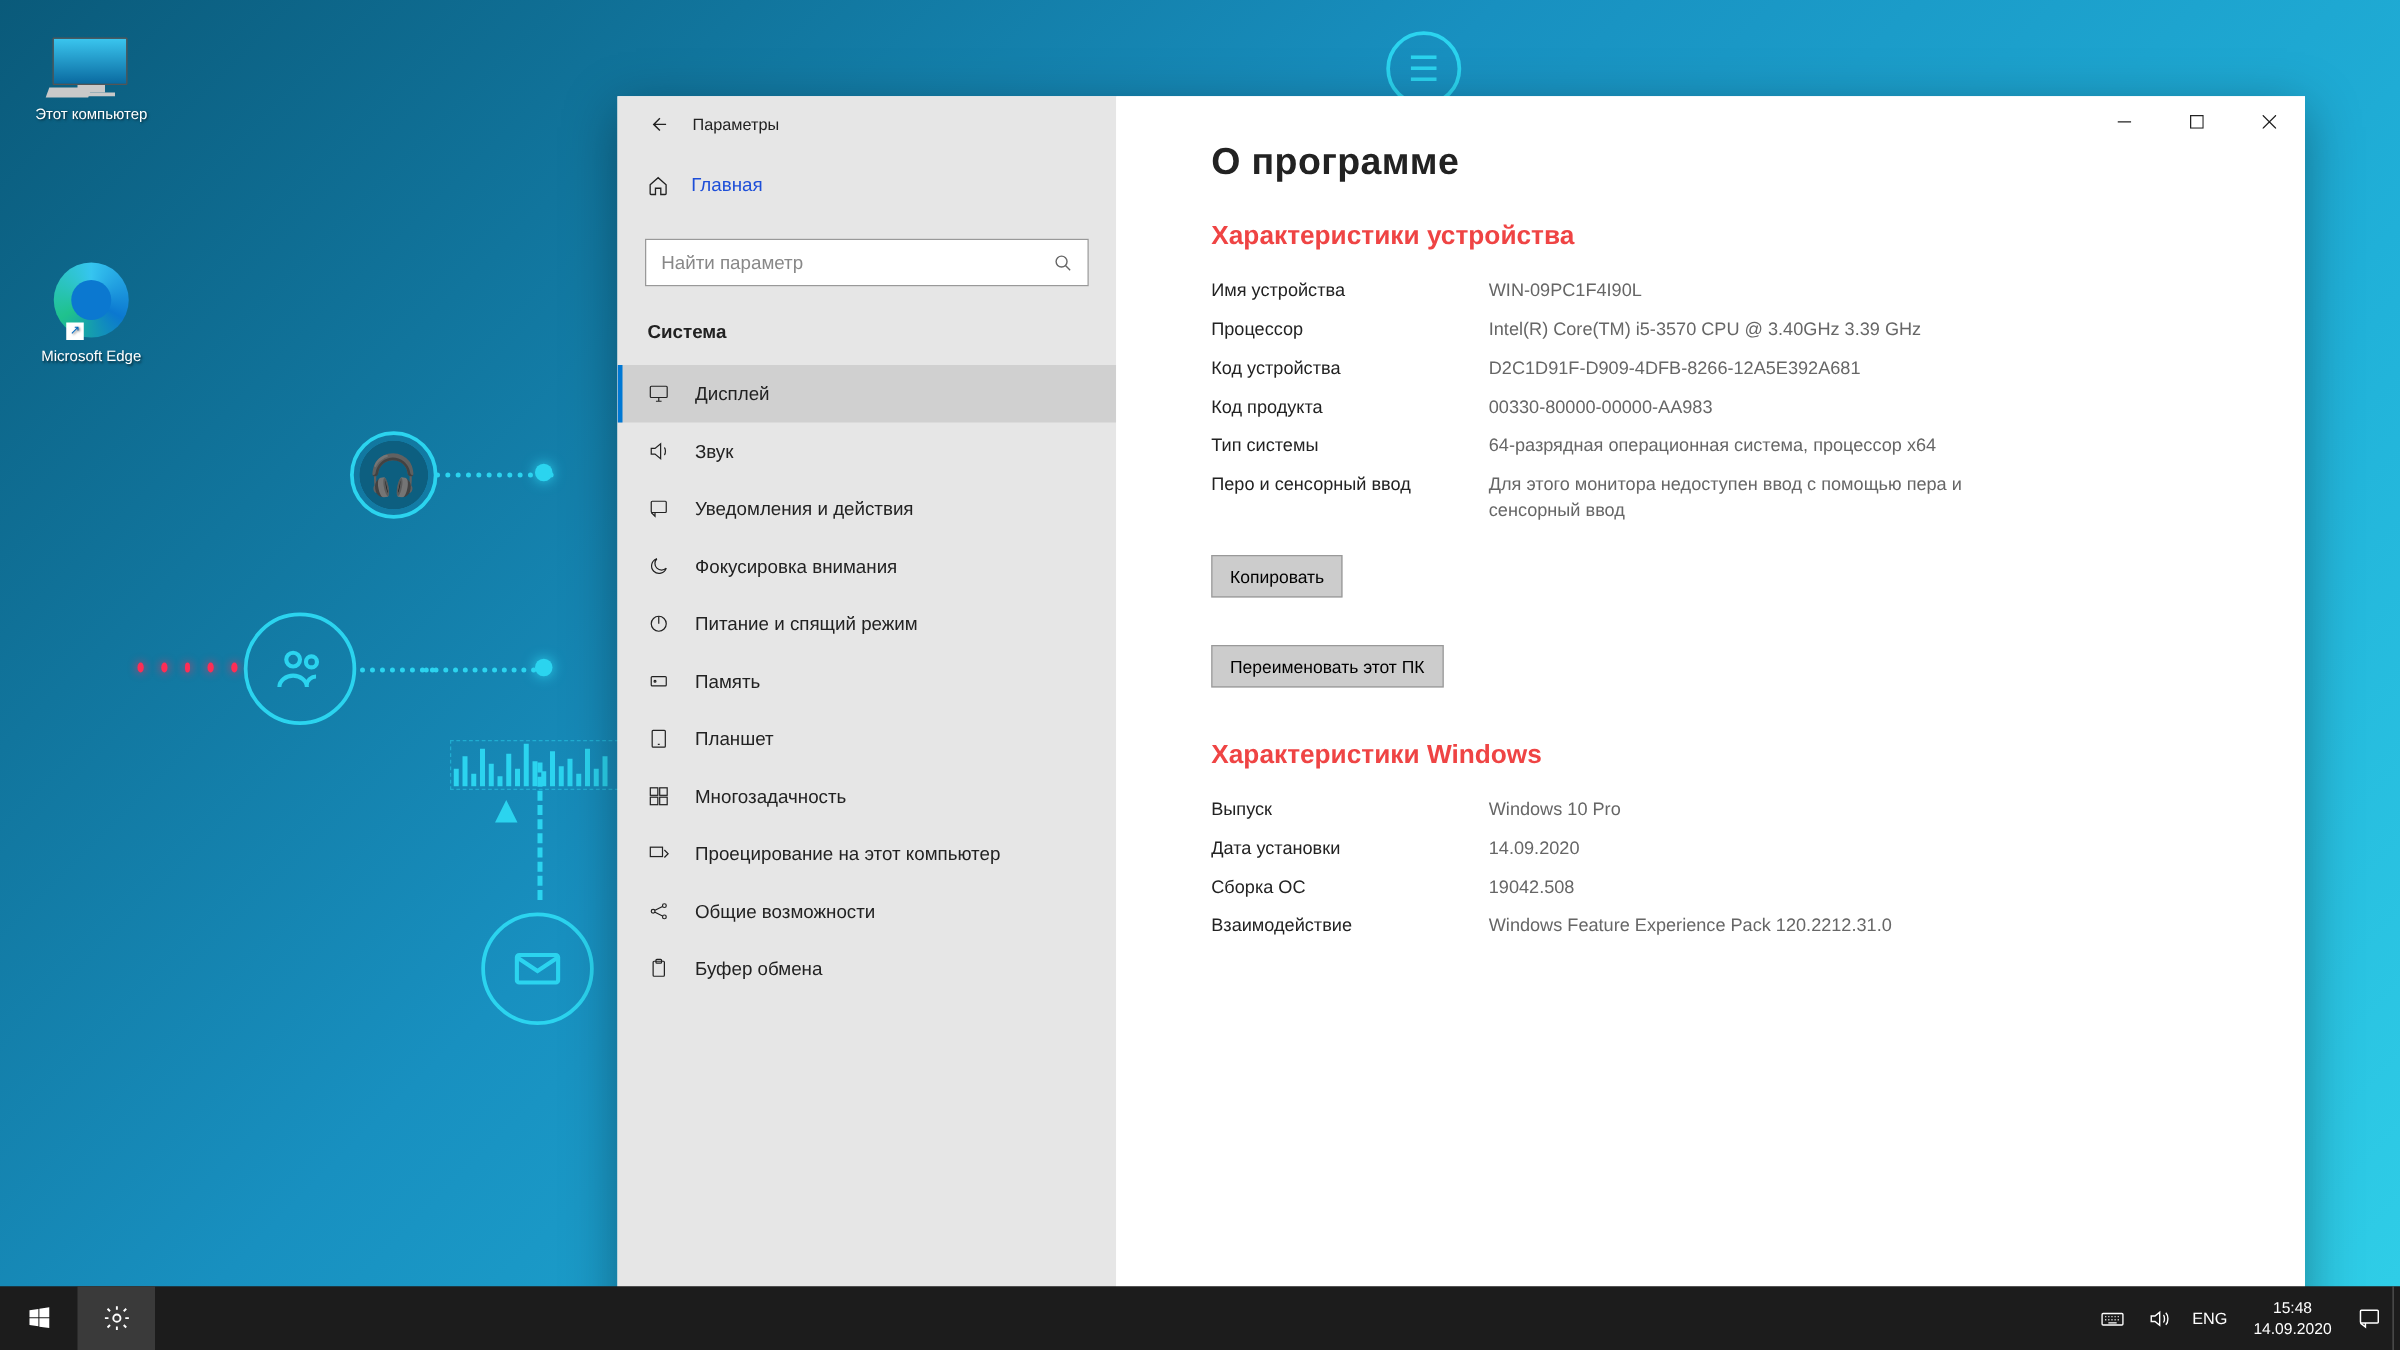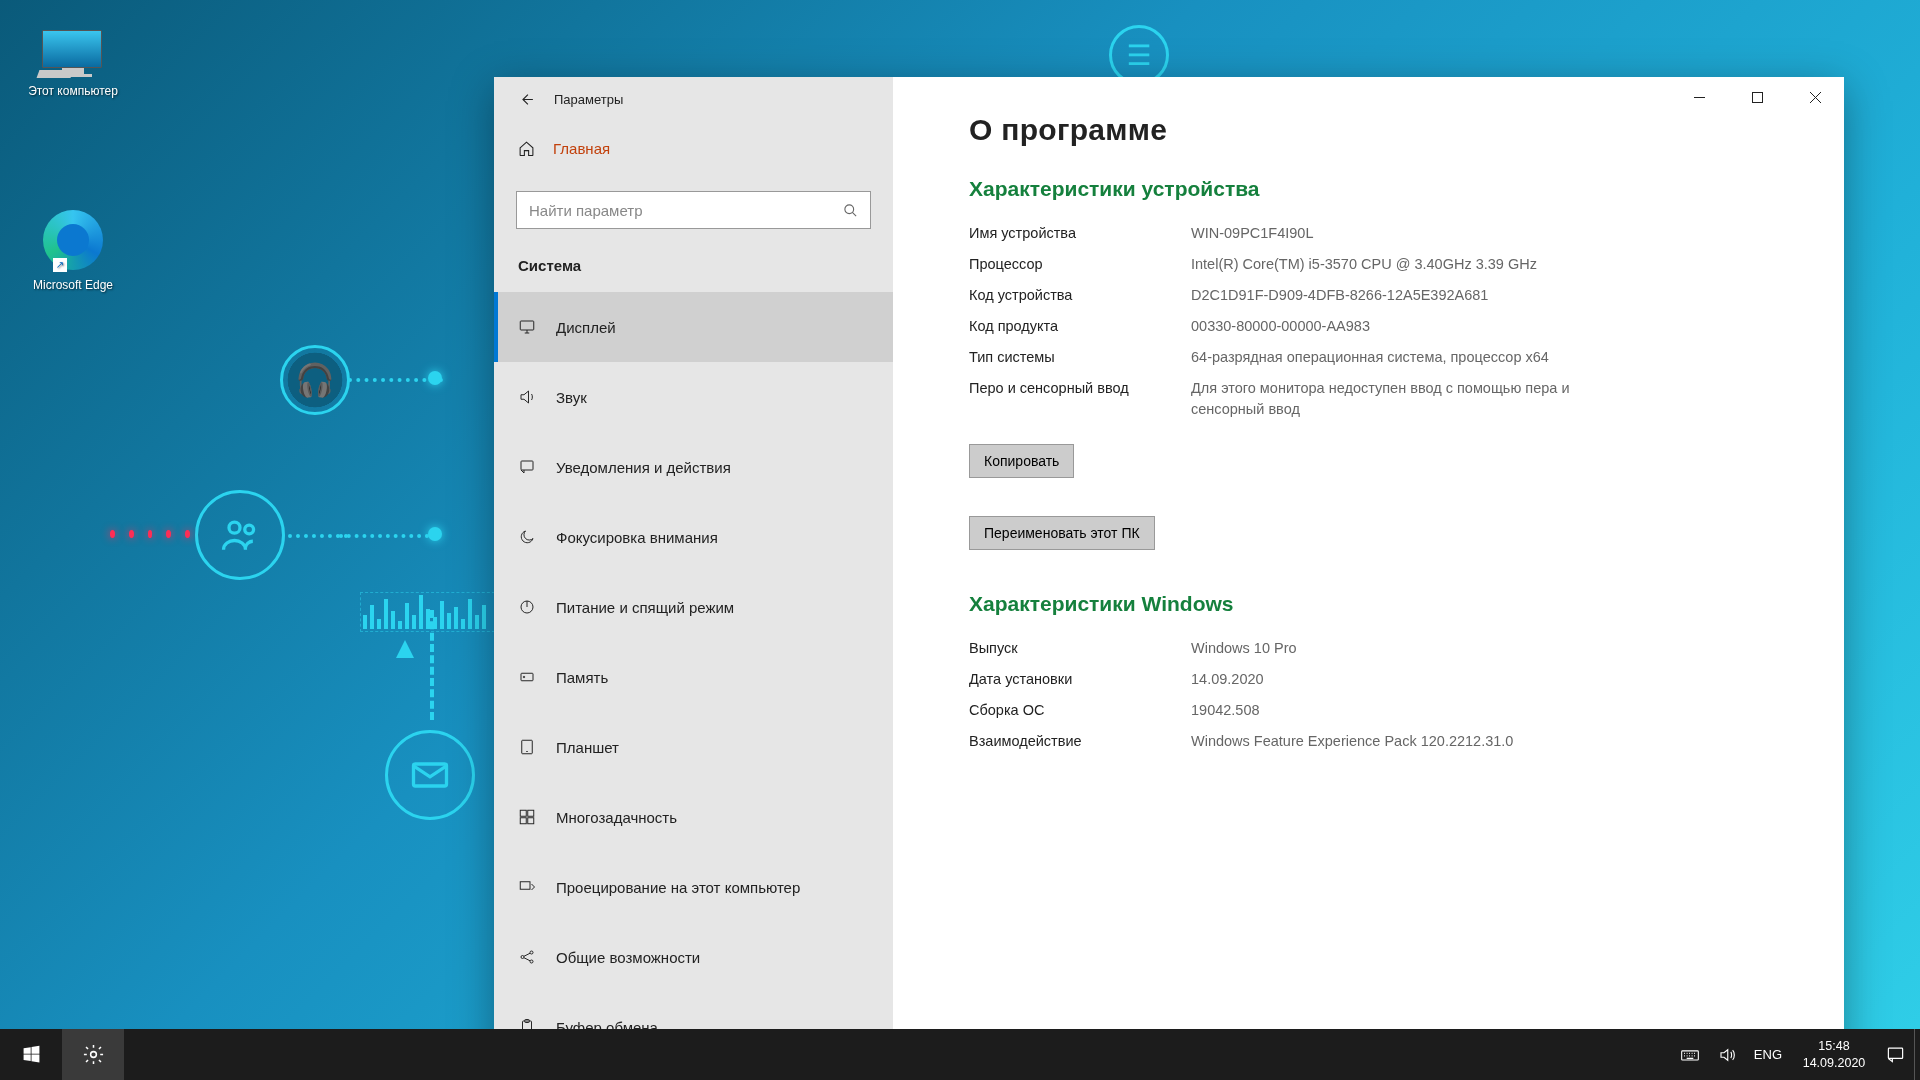--- a/index.html
+++ b/index.html
@@ -33,38 +33,38 @@
 .pc-ico{width:62px;height:48px;margin:0 auto 6px;position:relative;}
 .pc-mon{width:60px;height:38px;background:linear-gradient(#3ac5ee,#0a6aa0);border:1px solid #555;border-radius:1px;}
 .pc-stand{width:22px;height:6px;background:#c9c9c9;margin:0 auto;}
 .pc-base{width:38px;height:3px;background:#c9c9c9;margin:0 auto;}
 .pc-kb{position:absolute;width:34px;height:8px;background:#c9c9c9;left:-4px;bottom:0;transform:skewX(-20deg);}
 
 #win { position:absolute; left:494px; top:77px; width:1350px; height:1064px; background:#fff; box-shadow:0 10px 40px rgba(0,0,0,.35); display:flex; }
 #side { width:399px; background:#e6e6e6; position:relative; display:flex; flex-direction:column; }
 #titlebar { height:45px; display:flex; align-items:center; padding-left:16px; color:#222; font-size:13px; }
 #back { width:32px; height:32px; display:flex; align-items:center; justify-content:center; cursor:default; margin-right:12px; font-size:17px; color:#222;}
-#homebtn { padding:18px 24px 14px; display:flex; align-items:center; gap:18px; color:#c2410c; font-size:15px; cursor:default;}
+#homebtn { padding:18px 24px 14px; display:flex; align-items:center; gap:18px; color:#1d4ed8; font-size:15px; cursor:default;}
 #homebtn svg { width:17px; height:17px; }
 #search { margin:20px 22px 22px; height:38px; background:#fff; border:1px solid #999; display:flex; align-items:center; padding:0 12px; }
 #search input { flex:1; border:none; outline:none; font-size:15px; background:transparent; color:#555;}
 #search input::placeholder{color:#888;}
 #catlbl { padding:6px 24px 18px; font-weight:600; font-size:15px; color:#222;}
 #navlist { flex:1; overflow:hidden; }
-.nitem { display:flex; align-items:center; gap:20px; padding:26px 24px; font-size:15px; color:#222; cursor:default; position:relative;}
+.nitem { display:flex; align-items:center; gap:20px; padding:14px 24px; font-size:15px; color:#222; cursor:default; position:relative;}
 .nitem svg { width:18px; height:18px; flex-shrink:0; stroke:#222; fill:none; stroke-width:1.3;}
 .nitem.sel { background:#d0d0d0; }
 .nitem.sel:before { content:""; position:absolute; left:0; top:0; bottom:0; width:4px; background:#0078d4;}
 
 #main { flex:1; position:relative; background:#fff;padding-left:40px; }
 #ctrls { position:absolute; right:0; top:0; height:40px; display:flex; }
 .wc { width:58px; height:40px; display:flex; align-items:center; justify-content:center; color:#222; cursor:default; font-size:12px;}
 #content { padding:36px 40px 0 36px; overflow:auto; height:100%; }
 #content h1 { font-weight:600; font-size:30px; color:#222; margin-bottom:30px; letter-spacing:.3px;}
-#content h2 { font-weight:600; font-size:21px; color:#15803d; margin-bottom:22px; margin-top:8px;}
+#content h2 { font-weight:600; font-size:21px; color:#ef4444; margin-bottom:22px; margin-top:8px;}
 .spec { display:flex; font-size:14.5px; color:#222; margin-bottom:10px; line-height:1.45;}
 .spec .k { width:222px; flex-shrink:0; }
 .spec .v { color:#666; max-width:380px;}
 .btn { display:inline-block; background:#ccc; border:1px solid #999; padding:8px 14px; font-size:14px; color:#000000; margin:14px 0 24px; cursor:default;}
 .sect2 { margin-top:18px; }
 
 #taskbar { position:absolute; left:0; bottom:0; width:1920px; height:51px; background:#1c1c1c; display:flex; align-items:center; color:#fff; }
 .tb { width:62px; height:51px; display:flex; align-items:center; justify-content:center; cursor:default; }
 .tb.active { background:#3a3a3a; }
 #tray { margin-left:auto; display:flex; align-items:center; height:100%; font-size:13px;}

